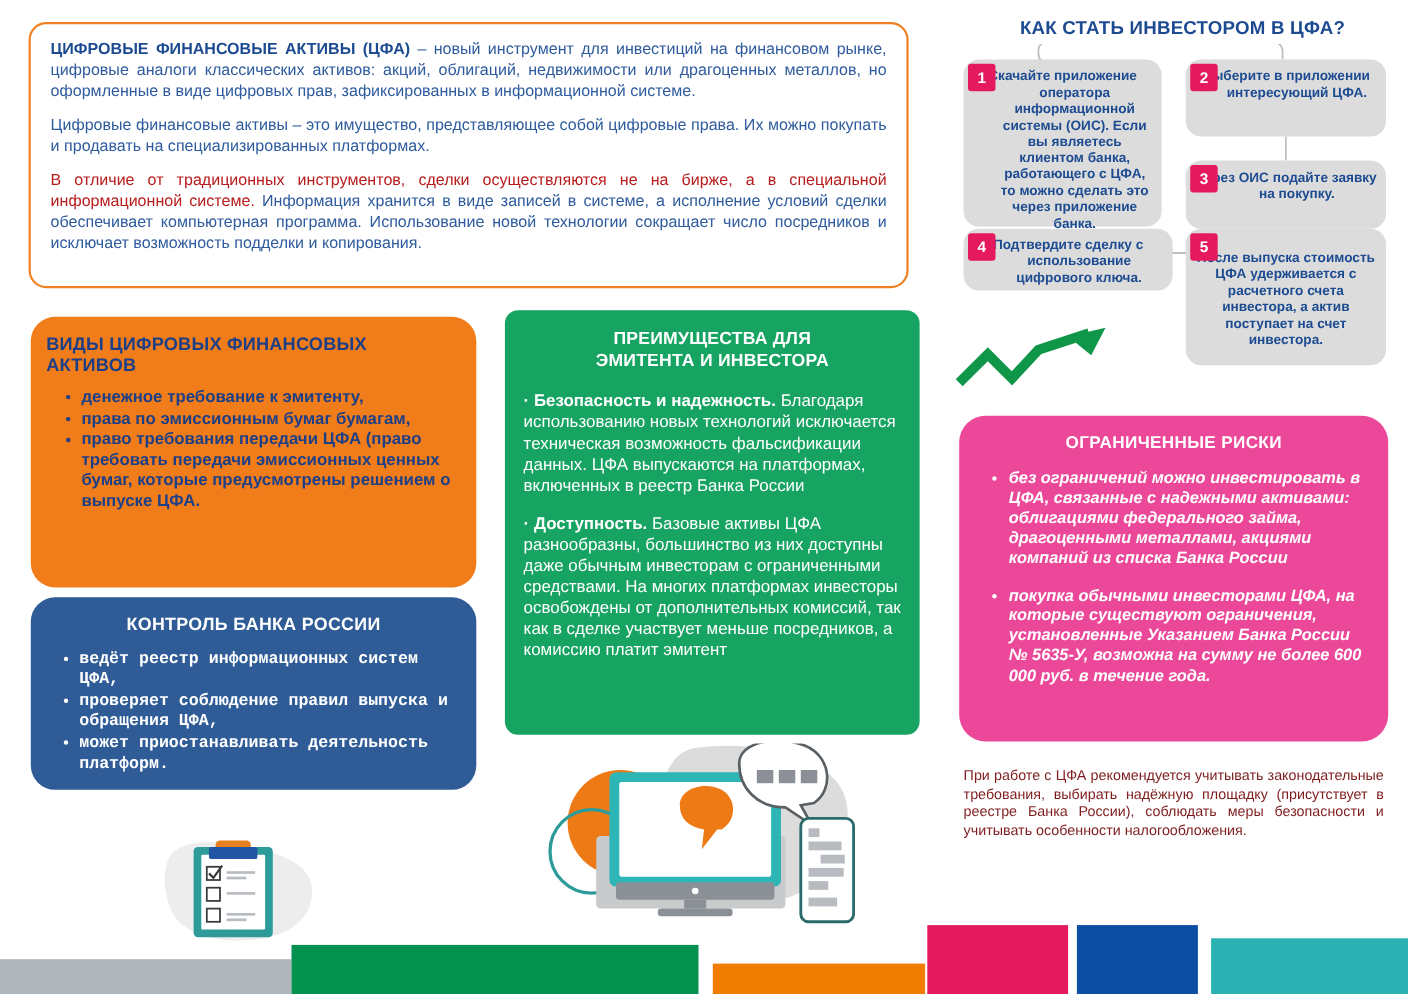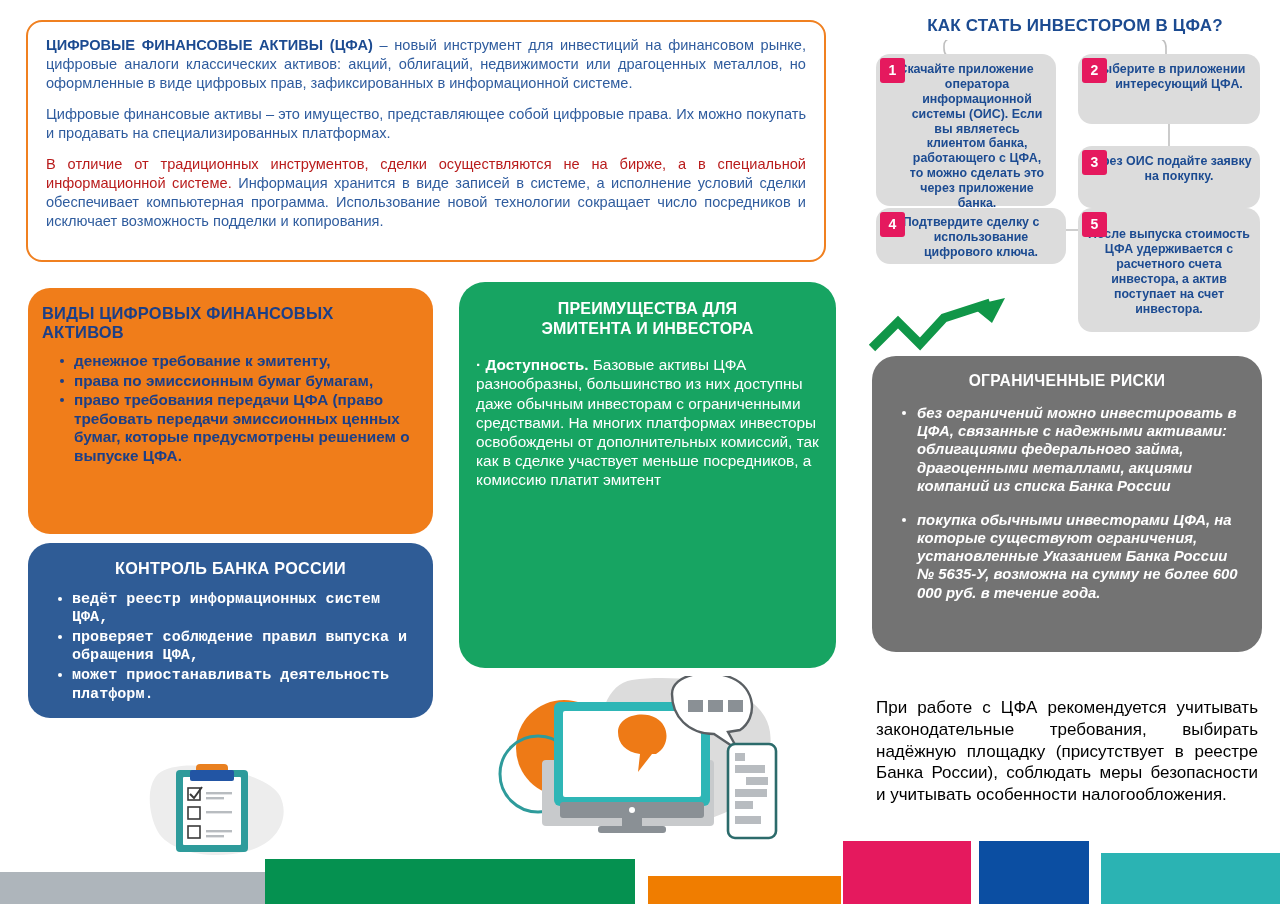--- a/index.html
+++ b/index.html
@@ -63,21 +63,21 @@
     font-size:15.1px;line-height:1.20;font-weight:bold;color:#ffffff;font-family:Liberation Mono, monospace;
   }
   .bullets-w li::before{
     content:"";position:absolute;left:0;top:7px;
     width:4px;height:4px;border-radius:50%;background:#ffffff;
   }
 
   
   .green-box{
     position:absolute;left:459px;top:282px;width:377px;height:386px;
-    background:#17A462;border-radius:26px;box-sizing:border-box;
+    background:#17A462;border-radius:12px;box-sizing:border-box;
     padding:14px 17px 10px 17px;
   }
   .green-title{
     color:#ffffff;font-size:16px;font-weight:bold;text-align:center;
     line-height:1.26;margin:3px 0 16px 0;letter-spacing:.2px;
   }
   .green-p{
     color:#ffffff;font-size:15.4px;line-height:1.24;margin:0 0 16px 0;
   }
   .green-p:last-child{margin-bottom:0;}
@@ -118,42 +118,42 @@
   .step5{left:212px;top:168px;width:182px;height:124px;padding:10px 9px 6px 9px;
          display:flex;align-items:center;justify-content:center;}
   .badge5{left:216px;top:172px;}
   .step2 .step-txt,.step3 .step-txt,.step4 .step-txt{padding-left:20px;text-indent:-20px;}
 
   
   .arrow-svg{position:absolute;left:868px;top:296px;}
 
   
   .risk-box{
-    position:absolute;left:872px;top:356px;width:390px;height:296px;
-    background:#737373;border-radius:24px;box-sizing:border-box;
+    position:absolute;left:872px;top:378px;width:390px;height:296px;
+    background:#ec4899;border-radius:24px;box-sizing:border-box;
     padding:12px 16px 10px 16px;
   }
   .risk-title{
     color:#ffffff;font-size:15.6px;font-weight:bold;text-align:center;
     margin:4px 0 14px 0;letter-spacing:.3px;
   }
   .risk-list{margin:0;padding:0 0 0 14px;list-style:none;}
   .risk-list li{
     position:relative;padding-left:15px;margin-bottom:16px;
     font-size:14.9px;line-height:1.22;font-weight:bold;color:#ffffff;font-style:italic;
   }
   .risk-list li::before{
     content:"";position:absolute;left:0;top:7px;
     width:4px;height:4px;border-radius:50%;background:#ffffff;
   }
 
   
   .foot-note{
     position:absolute;left:876px;top:697px;width:382px;
-    color:#000000;font-size:17px;line-height:1.28;text-align:justify;
+    color:#7f1d1d;font-size:13px;line-height:1.28;text-align:justify;
   }
 
   
   .bar{position:absolute;}
   .bar-gray{left:0px;top:872px;width:265px;height:32px;background:#AEB5BB;}
   .bar-green{left:265px;top:859px;width:370px;height:45px;background:#059150;}
   .bar-orange{left:648px;top:876px;width:193px;height:28px;background:#F07D00;}
   .bar-pink{left:843px;top:841px;width:128px;height:63px;background:#E5195E;}
   .bar-blue{left:979px;top:841px;width:110px;height:63px;background:#0B4EA2;}
   .bar-teal{left:1101px;top:853px;width:179px;height:51px;background:#2BB3B3;}
@@ -189,20 +189,21 @@
       <li>проверяет соблюдение правил выпуска и обращения ЦФА,</li>
       <li>может приостанавливать деятельность платформ.</li>
     </ul>
   </div>
 
   <div class="green-box">
     <div class="green-title">
       <div>ПРЕИМУЩЕСТВА ДЛЯ</div>
       <div>ЭМИТЕНТА И ИНВЕСТОРА</div>
     </div>
+    <p class="green-p"><b>· Безопасность и надежность.</b><span> Благодаря использованию новых технологий исключается техническая возможность фальсификации данных. ЦФА выпускаются на платформах, включенных в реестр Банка России</span></p>
     <p class="green-p"><b>· Доступность.</b><span> Базовые активы ЦФА разнообразны, большинство из них доступны даже обычным инвесторам с ограниченными средствами. На многих платформах инвесторы освобождены от дополнительных комиссий, так как в сделке участвует меньше посредников, а комиссию платит эмитент</span></p>
   </div>
 
   <div class="how-title">КАК СТАТЬ ИНВЕСТОРОМ В ЦФА?</div>
 
   <div class="steps-wrap">
     <svg class="connector" viewBox="0 0 404 292">
       <path d="M100 18 L 88 18 Q 78 18 78 8 L 78 6 Q 78 -2 88 -2 L 290 -2 Q 300 -2 300 8 L 300 14" fill="none" stroke="#BFBFBF" stroke-width="1.6"></path>
       <path d="M303 84 L 303 106" fill="none" stroke="#BFBFBF" stroke-width="1.6"></path>
       <path d="M303 168 L 303 182 Q 303 190 293 190 L 112 190 Q 102 190 102 180 L 102 168" fill="none" stroke="#BFBFBF" stroke-width="1.6"></path>

